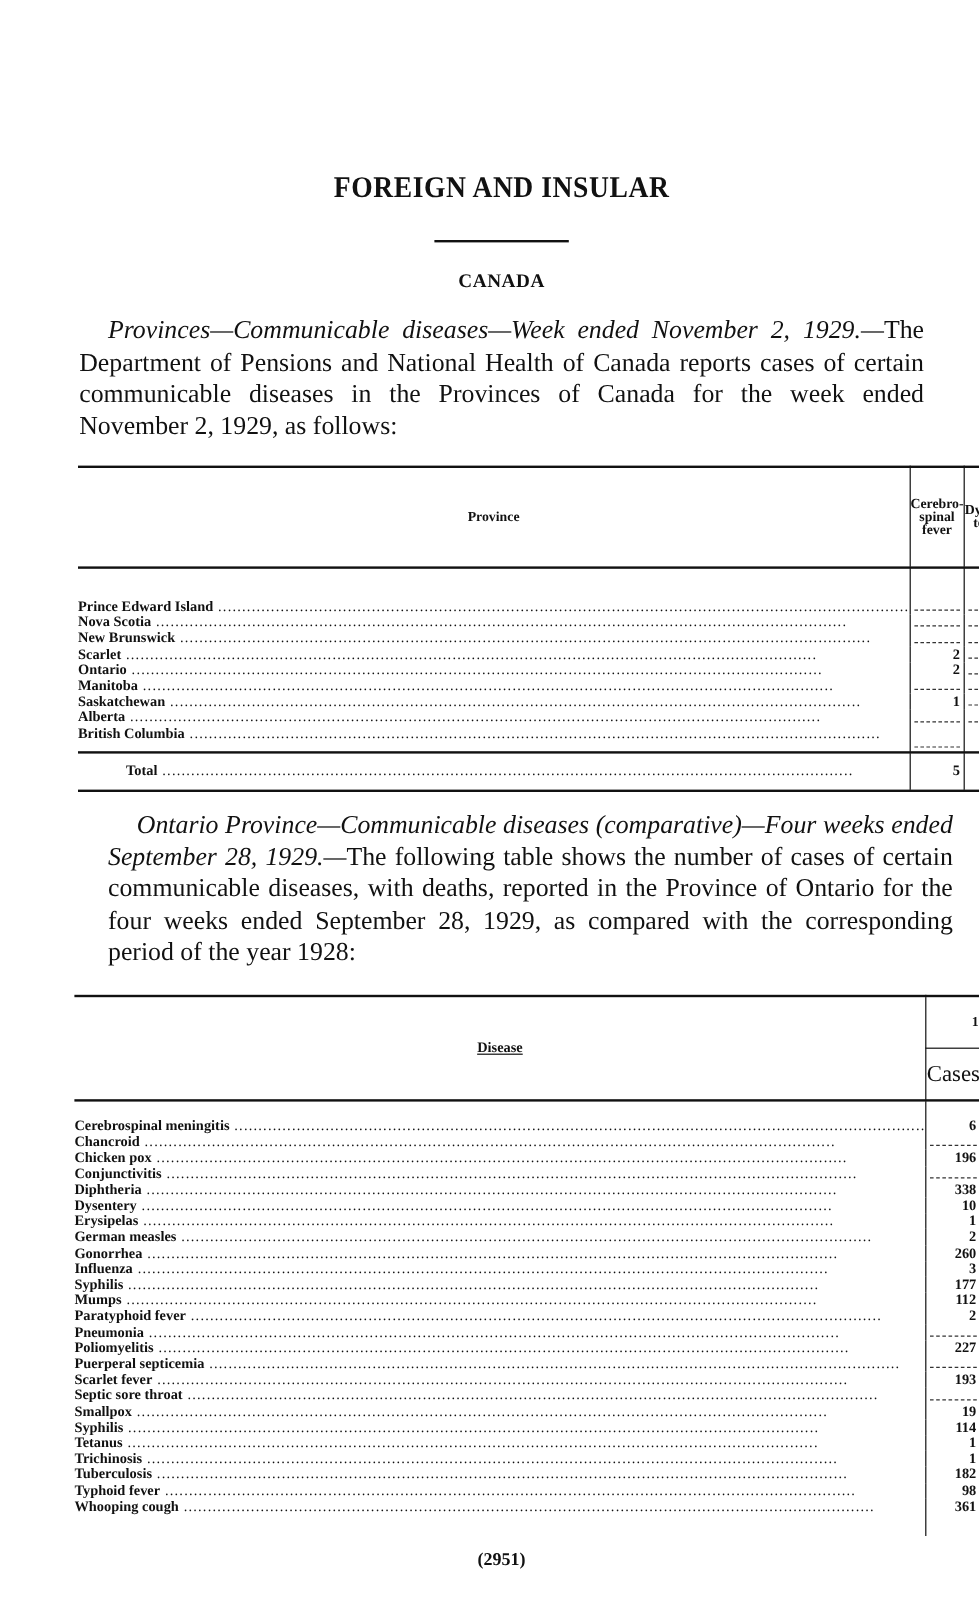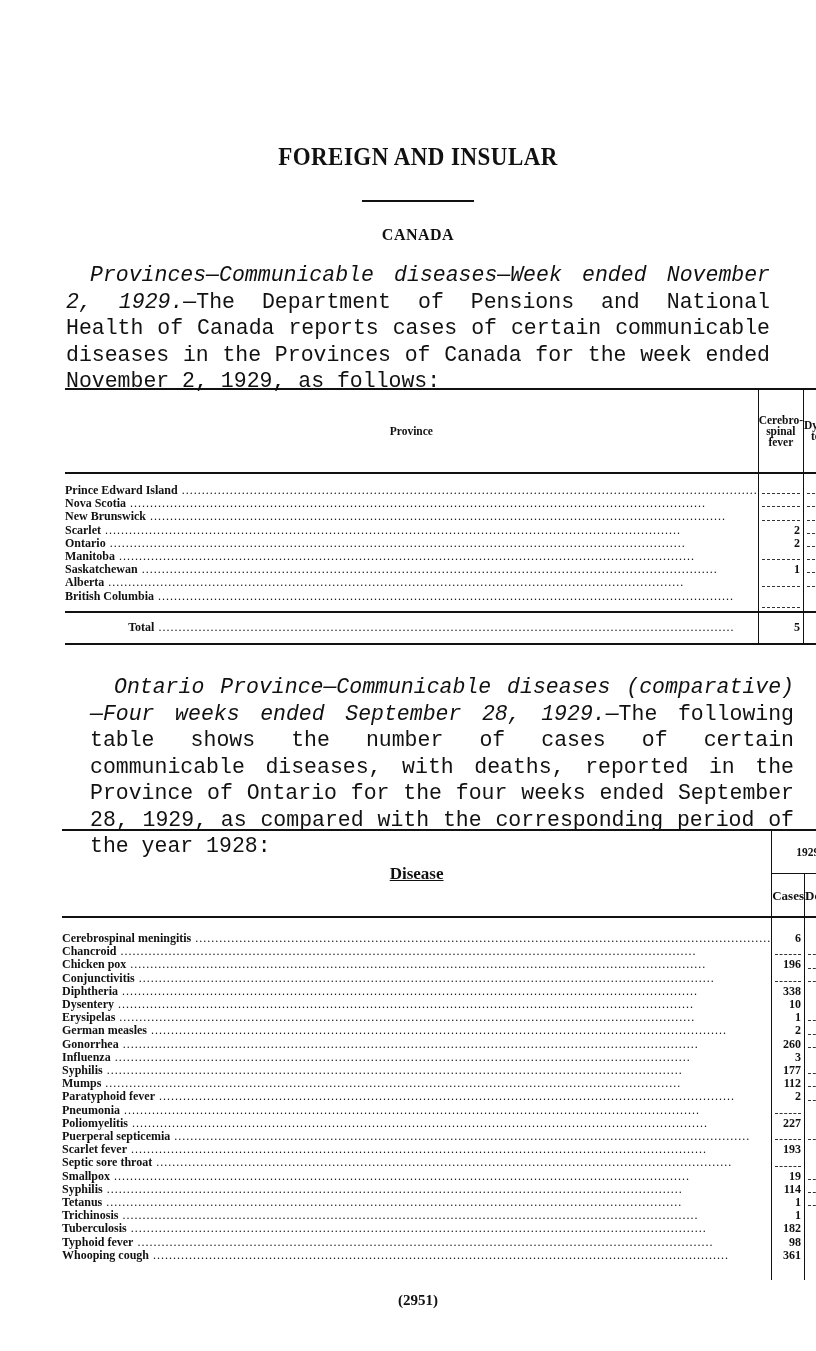--- a/index.html
+++ b/index.html
@@ -1,49 +1,49 @@
 <!DOCTYPE html>
 <html><head>
 <meta charset="utf-8">
 <style>
   html, body { margin:0; padding:0; background:#ffffff; }
   body { width:816px; height:1351px; position:relative; font-family:"DejaVu Serif","Liberation Serif",serif; color:#111; }
   .page-title { position:absolute; top:143px; left:0; width:836px; text-align:center; font-family:"Liberation Serif",serif; font-weight:bold; font-size:25px; letter-spacing:0.5px; transform:scaleX(0.92); transform-origin:418px 0; }
   .title-rule { position:absolute; top:200px; left:362px; width:112px; height:2px; background:#111; }
   .section-head { position:absolute; top:226px; left:0; width:836px; text-align:center; font-family:"Liberation Serif",serif; font-weight:bold; font-size:16px; letter-spacing:0.5px; }
-  .para { position:absolute; left:66px; width:704px; font-family:Liberation Mono, monospace; font-size:21.5px; line-height:26.5px; text-align:justify; }
+  .para { position:absolute; left:66px; width:704px; font-family:Liberation Serif, serif; font-size:21.5px; line-height:26.5px; text-align:justify; }
   .para .lead { font-style:italic; }
   .para .indent { display:inline-block; width:24px; }
   .p1 { top:262px; }
   .p2 { top:674px;margin-left:24px; }
 
   table { border-collapse:collapse; position:absolute; font-family:"Liberation Serif",serif; }
   .t1 { top:388px; left:65px; width:703px; }
   .t2 { top:829px; left:62px; width:703px; }
   th { font-weight:bold; font-size:11.5px; line-height:11px; padding:0; text-align:center; vertical-align:middle; }
   td { font-size:12px; line-height:13.2px; padding:0 3px 0 0; height:13.2px; font-weight:bold; }
   .t1 thead tr { border-top:2px solid #111; border-bottom:2px solid #111; }
   .t1 thead th { height:82px;margin-left:28px; }
   .t1 .vl, .t2 .vl { border-left:1.5px solid #111; }
   td.label { text-align:left; white-space:nowrap; overflow:hidden; padding:0; font-weight:bold; }
   td.label::after { content:" ................................................................................................................................................"; font-weight:normal; letter-spacing:1px; }
   td.num { text-align:right; }
   td.dash { position:relative; }
   td.dash::after { content:""; position:absolute; left:3px; right:3px; bottom:3px; border-bottom:1.3px dashed #333; }
-  .t1 tbody tr.first td { padding-top:10px; }
+  .t1 tbody tr.first td { padding-top:25px; }
   .t1 tbody tr.last td { padding-bottom:8px; }
   .t1 tfoot tr { border-top:2px solid #111; border-bottom:2px solid #111; }
   .t1 tfoot td { height:30px; vertical-align:middle; }
-  .t1 tfoot td.label { padding-left:40px;text-align:center; }
+  .t1 tfoot td.label { padding-left:40px; }
 
   .t2 thead tr.r1 { border-top:2px solid #111; }
   .t2 thead tr.r1 th.year { height:42px; border-bottom:1.5px solid #111; }
-  .t2 thead tr.r2 th { height:42px; font-size:13px; font-weight:bold; }
+  .t2 thead tr.r2 th { height:42px; font-size:19px; font-weight:normal; }
   .t2 thead tr.r2 { border-bottom:2px solid #111; }
-  .t2 thead th.disease { font-size:17px;text-decoration:underline; }
+  .t2 thead th.disease { font-size:12px;text-decoration:underline; }
   .t2 thead th.year { font-size:11.5px; }
   .t2 tbody tr.first td { padding-top:14px; }
   .t2 tbody tr.last td { padding-bottom:18px; }
   .page-num { position:absolute; top:1292px; left:0; width:836px; text-align:center; font-family:"Liberation Serif",serif; font-weight:bold; font-size:15px; }
 </style>
 </head>
 <body>
 
 <div class="page-title">FOREIGN AND INSULAR</div>
 <div class="title-rule"></div>

